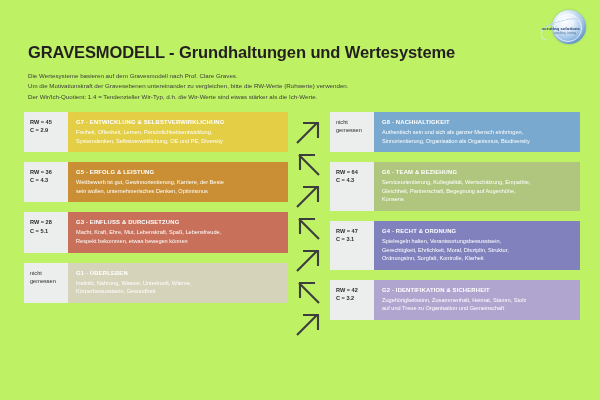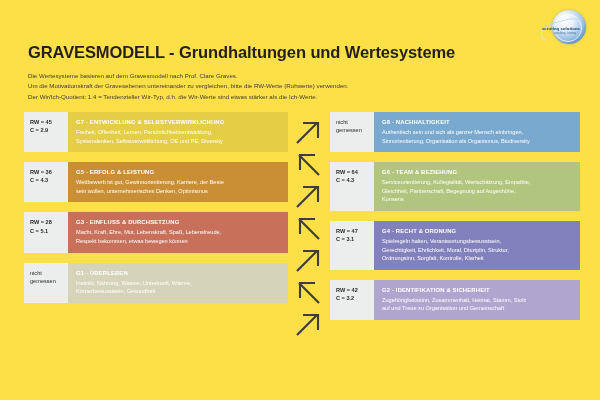--- a/index.html
+++ b/index.html
@@ -13,21 +13,21 @@
     overflow: hidden;
     font-family: "Liberation Sans", sans-serif;
     position: relative;
     color: #231f20;
   }
   .page {
     position: absolute;
     left: 0; top: 0;
     width: 600px;
     height: 400px;
-    background: #fde047;
+    background: #bef264;
   }
 
   
   .logo {
     position: absolute;
     right: 12px;
     top: 8px;
     width: 72px;
     height: 38px;
   }

